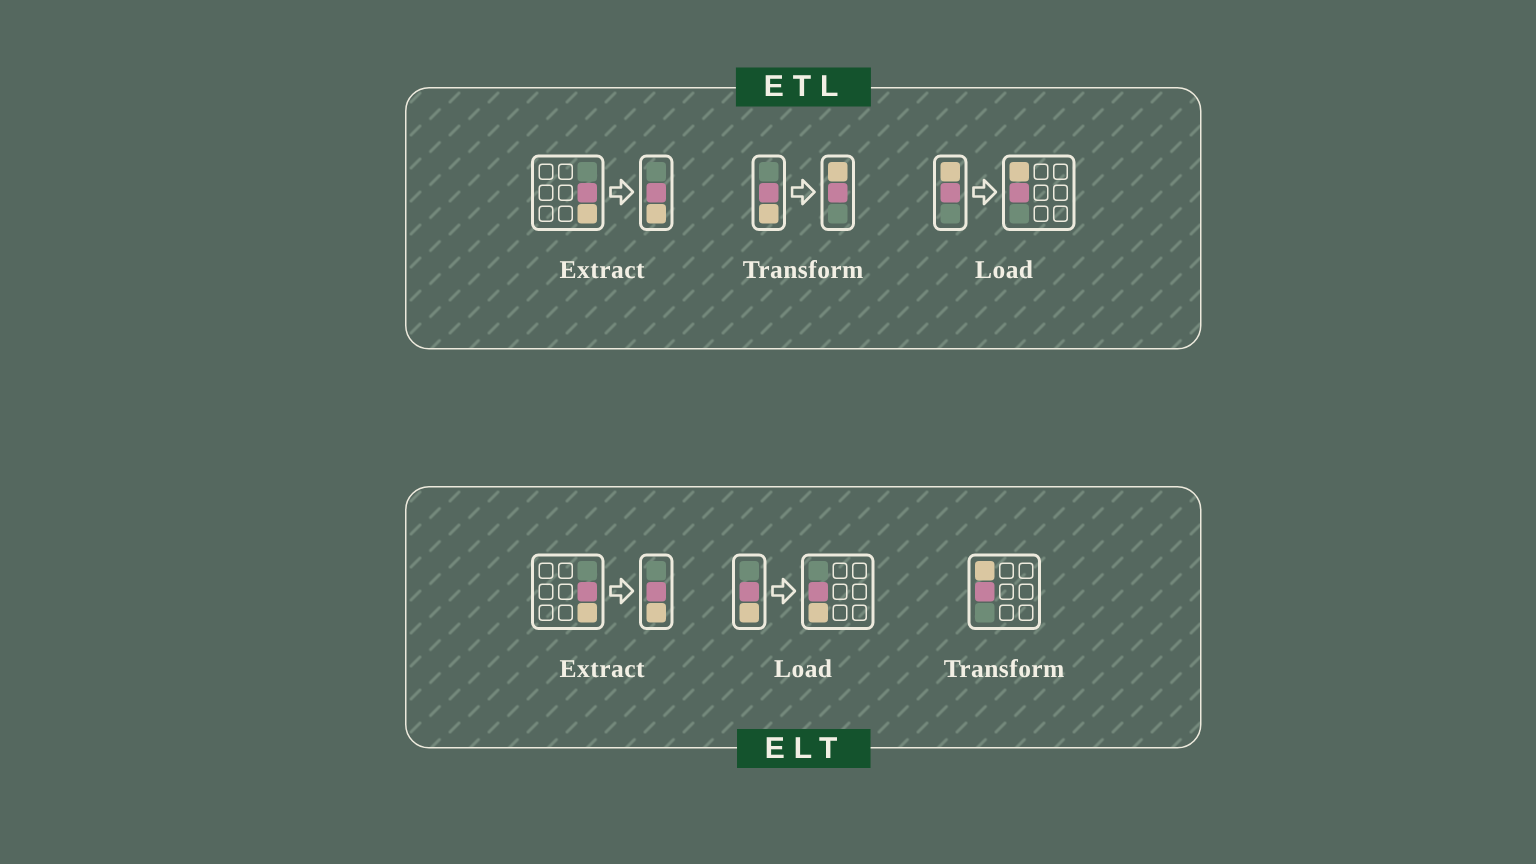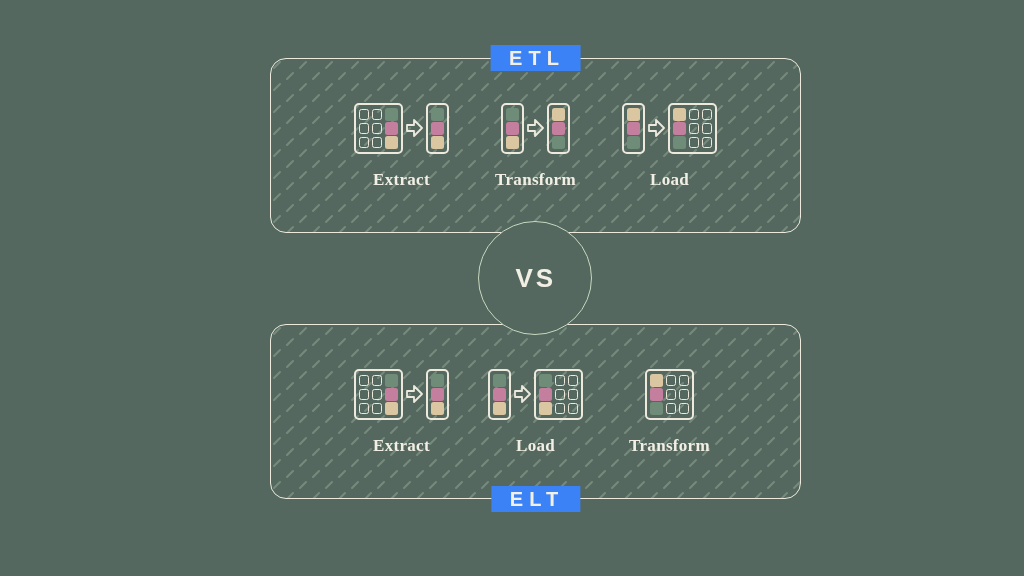--- a/index.html
+++ b/index.html
@@ -12,21 +12,21 @@
   .panel {
     position:absolute; left:270px; width:531px; height:175px;
     border:1.5px solid #EDEADD; border-radius:16px;
     box-sizing:border-box;
   }
   .panel-top { top:58px; }
   .panel-bottom { top:324px; }
   .hatch { position:absolute; inset:0; width:100%; height:100%; display:block; pointer-events:none; }
   .panel-title {
     position:absolute; left:50%; transform:translateX(-50%);
-    background:#3b82f6; padding:0 16px;
+    background:#14532d; padding:0 16px;
     font-size:20px; font-weight:bold; letter-spacing:6px; text-indent:3px;
     color:#F2EFE4; line-height:26px; white-space:nowrap; z-index:2;
   }
   .title-top { top:-14px; }
   .title-bottom { bottom:-14px; }
   .stations {
     position:absolute; inset:0; display:flex;
     align-items:center; justify-content:center; z-index:1;
   }
   .station { width:134px; display:flex; flex-direction:column; align-items:center;font-family:Liberation Serif, serif; }
@@ -163,23 +163,20 @@
                 <div class="cell-empty"></div>
                 <div class="cell-empty"></div>
               </div>
             </div>
           </div>
           <div class="stage-label">Load</div>
         </div>
       </div>
   </section>
 
-  <div class="vs-circle">
-    <span class="vs-text">VS</span>
-  </div>
 
   <section class="panel panel-bottom">
     <svg class="hatch">
       <rect x="0" y="0" width="100%" height="100%" rx="15" fill="url(#diagHatch)"></rect>
     </svg>
     <div class="stations">
         <div class="station">
           <div class="icon-row">
             <div class="mini-table">
               <div class="empty-grid">

